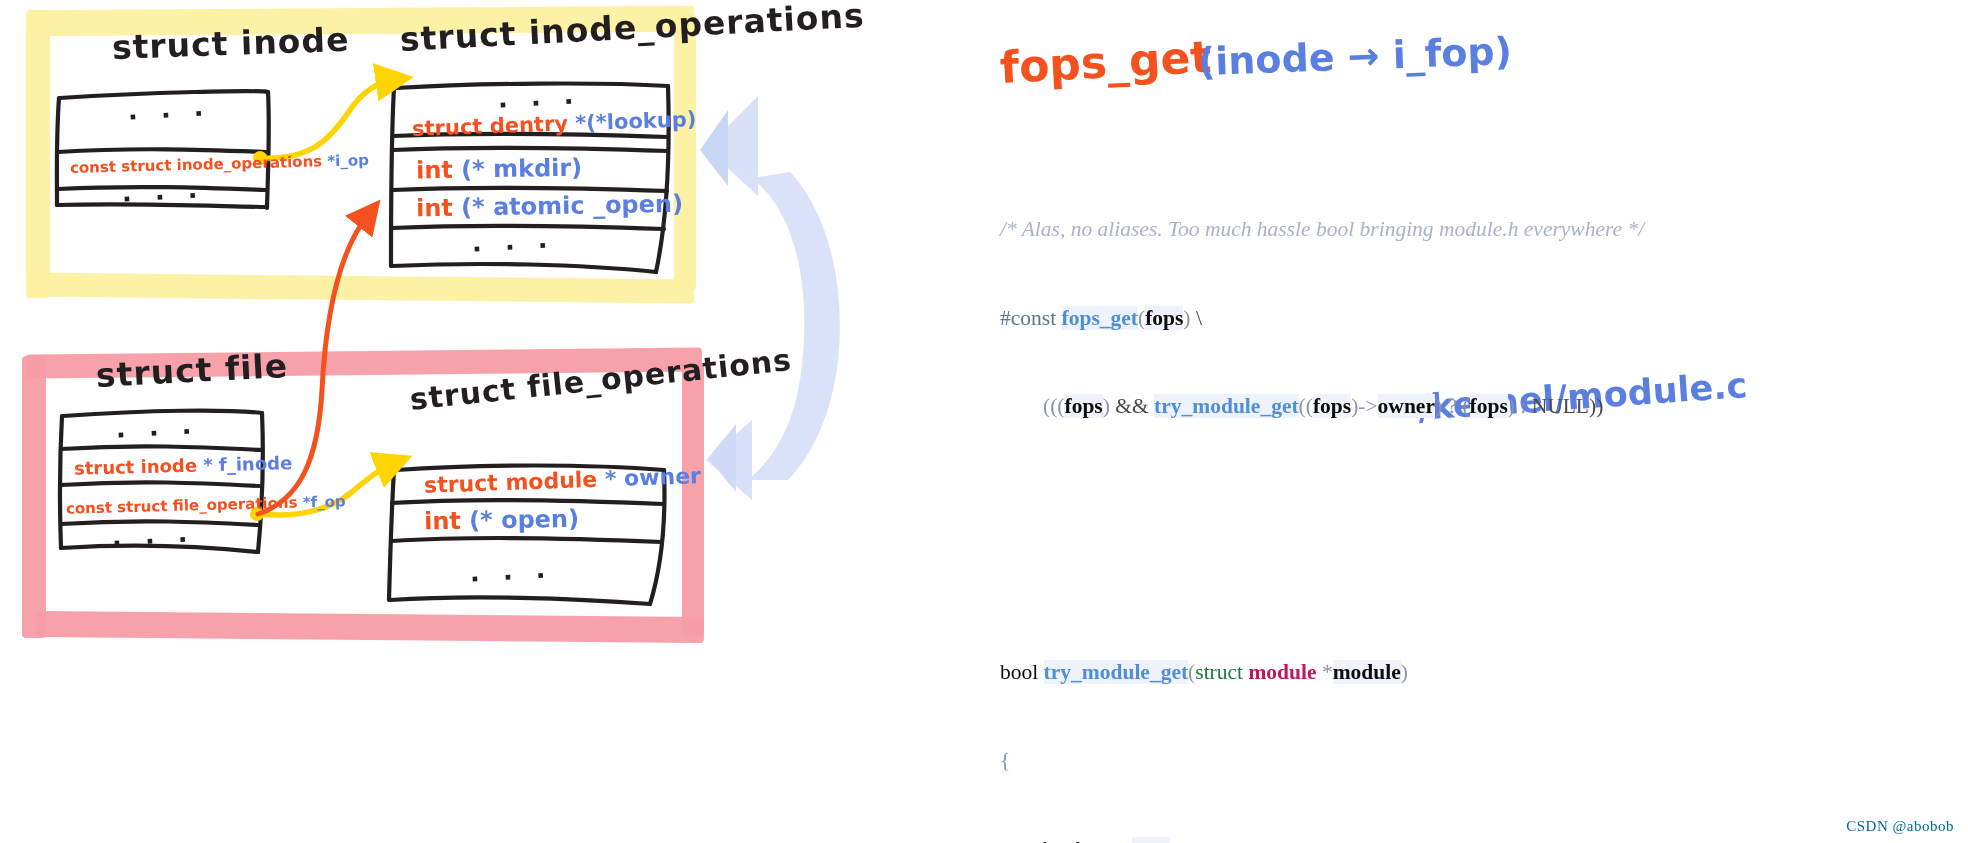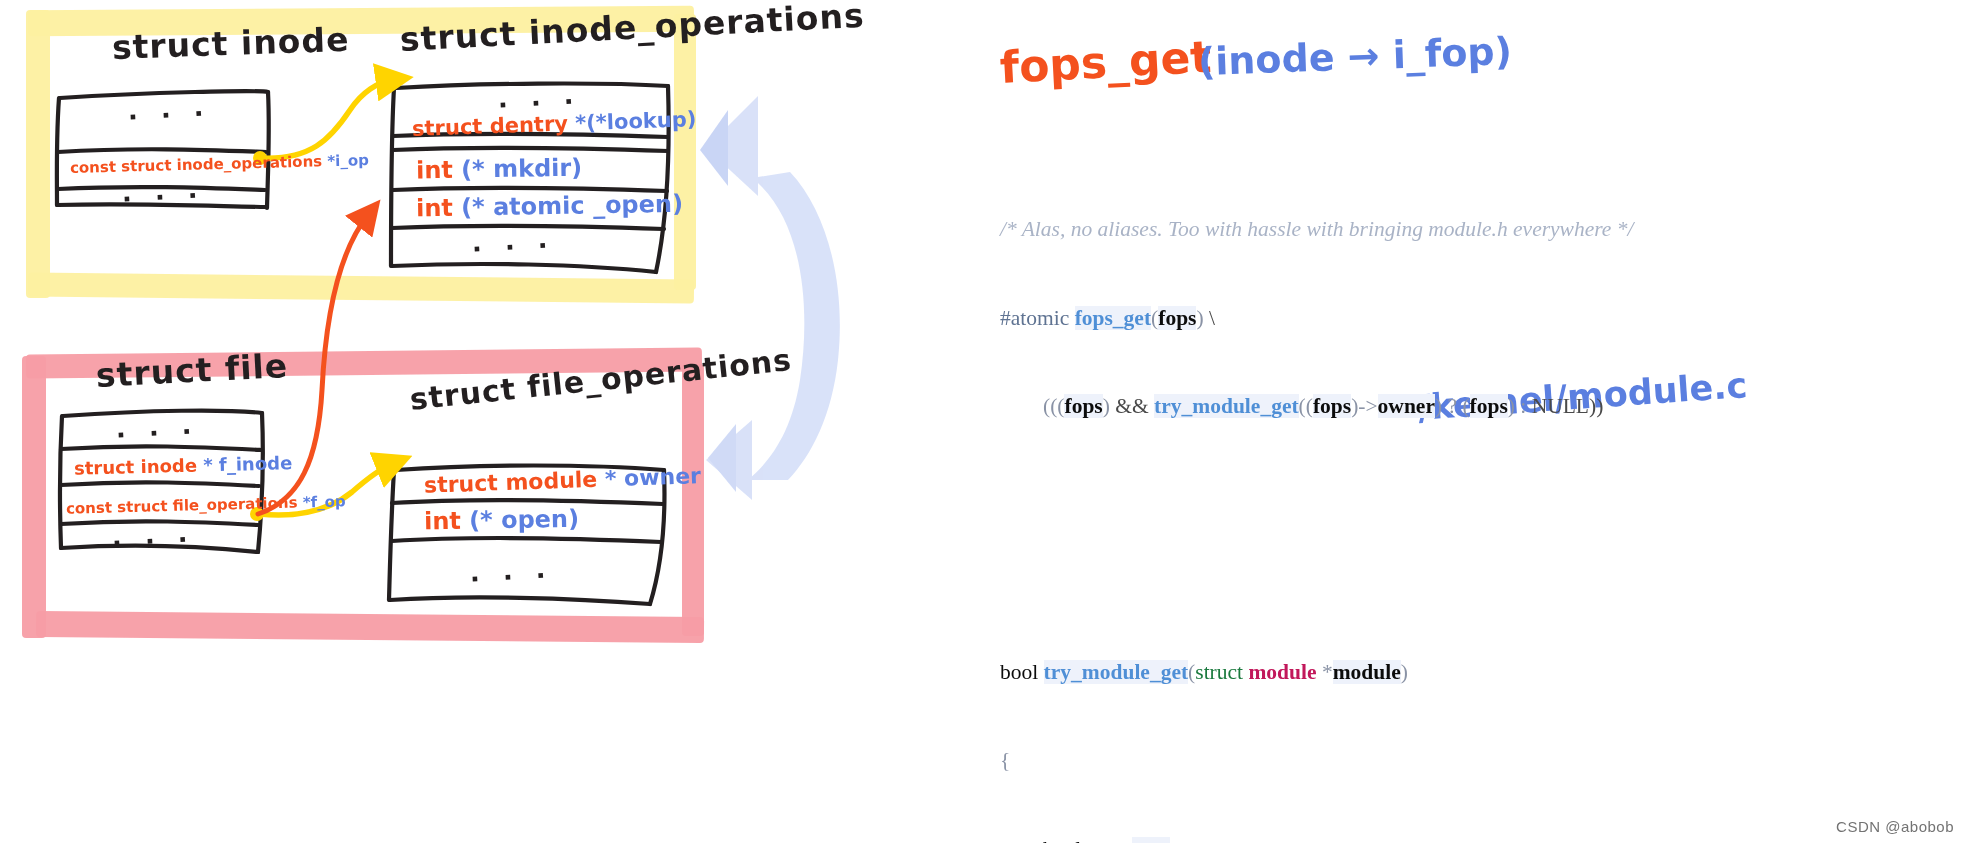--- a/index.html
+++ b/index.html
@@ -101,23 +101,23 @@
   .c-strct   { color: #1b7a3e; text-align: center; }
 
   .hand-title-big {
     font-size: 44px;
   }
 
   #watermark {
     position: absolute;
     right: 14px;
     bottom: 8px;
-    font-family: Liberation Sans, sans-serif;
+    font-family: Liberation Serif, serif;
     font-size: 15px;
-    color: #737373;
+    color: #0369a1;
     letter-spacing: 0.5px;
   }
 </style>
 </head>
 <body>
 
 <div id="stage">
 
   <div class="hl-band hl-yellow" style="left:28px;  top:8px;   width:666px; height:26px; transform:rotate(-0.4deg);"></div>
   <div class="hl-band hl-yellow" style="left:28px;  top:276px; width:666px; height:24px; transform:rotate(0.6deg);"></div>
@@ -250,22 +250,22 @@
     <span class="b">(* open)</span>
   </div>
   <div class="dots" style="left:470px; top:562px;">· · ·</div>
 
   <div class="hand hand-orange hand-title-big" style="left:1000px; top:42px; transform:rotate(-3deg);">fops_get</div>
   <div class="hand hand-blue hand-title-big" style="left:1198px; top:40px; font-size:38px; transform:rotate(-2deg);">(inode → i_fop)</div>
 
   <div class="hand hand-blue" style="left:1418px; top:388px; font-size:35px; transform:rotate(-4deg);">/kernel/module.c</div>
 
   <div id="code-pane">
-    <span class="ln"><span class="c-comment">/* Alas, no aliases. Too with hassle with bringing module.h everywhere */</span></span>
-    <span class="ln"><span class="c-pre">#atomic </span><span class="c-fn">fops_get</span><span class="c-punc">(</span><span class="c-id">fops</span><span class="c-punc">) </span><span class="c-plain">\</span></span>
+    <span class="ln"><span class="c-comment">/* Alas, no aliases. Too much hassle bool bringing module.h everywhere */</span></span>
+    <span class="ln"><span class="c-pre">#const </span><span class="c-fn">fops_get</span><span class="c-punc">(</span><span class="c-id">fops</span><span class="c-punc">) </span><span class="c-plain">\</span></span>
     <span class="ln"><span class="c-punc">        (((</span><span class="c-id">fops</span><span class="c-punc">) </span><span class="c-plain">&amp;&amp; </span><span class="c-fn">try_module_get</span><span class="c-punc">((</span><span class="c-id">fops</span><span class="c-punc">)-&gt;</span><span class="c-id">owner</span><span class="c-punc">) ? (</span><span class="c-id">fops</span><span class="c-punc">) : </span><span class="c-plain">NULL))</span></span>
     <span class="ln"> </span>
     <span class="ln"> </span>
     <span class="ln"><span class="c-type">bool </span><span class="c-fn">try_module_get</span><span class="c-punc">(</span><span class="c-strct">struct </span><span class="c-idp">module </span><span class="c-punc">*</span><span class="c-id">module</span><span class="c-punc">)</span></span>
     <span class="ln"><span class="c-punc">{</span></span>
     <span class="ln"><span class="c-punc">        </span><span class="c-type">bool </span><span class="c-plain">ret = </span><span class="c-id">true</span><span class="c-punc">;</span></span>
     
     
     
     

